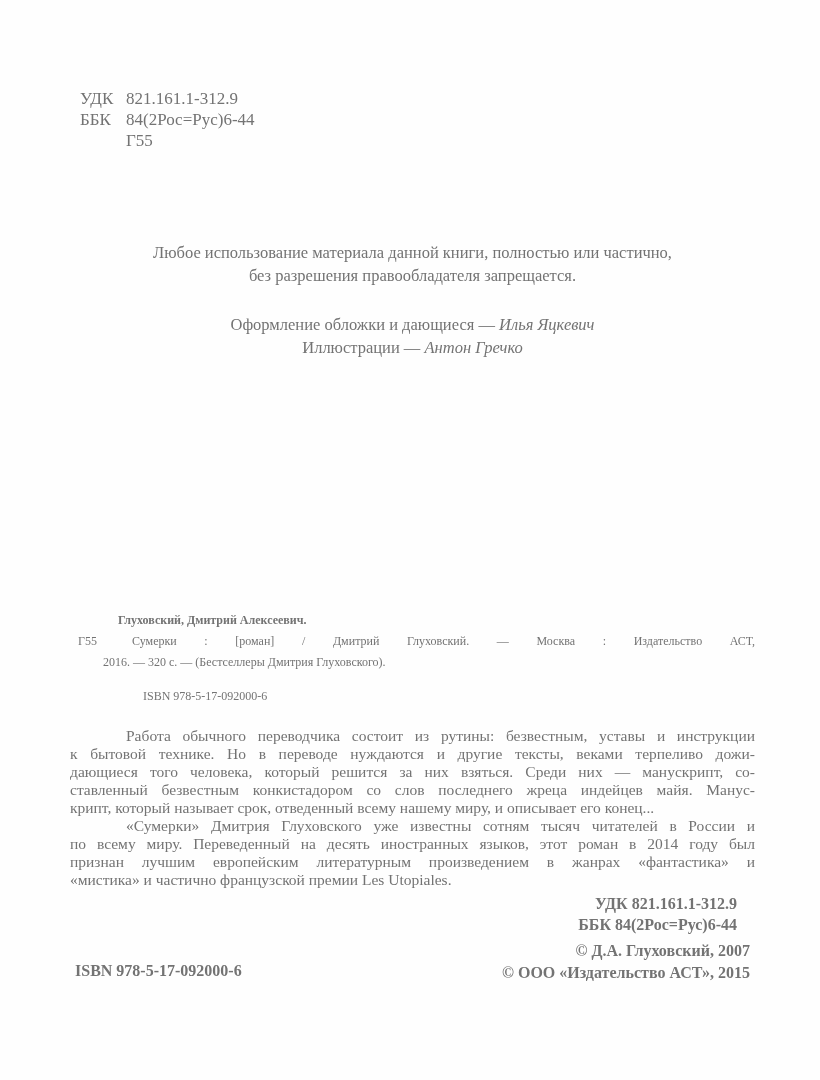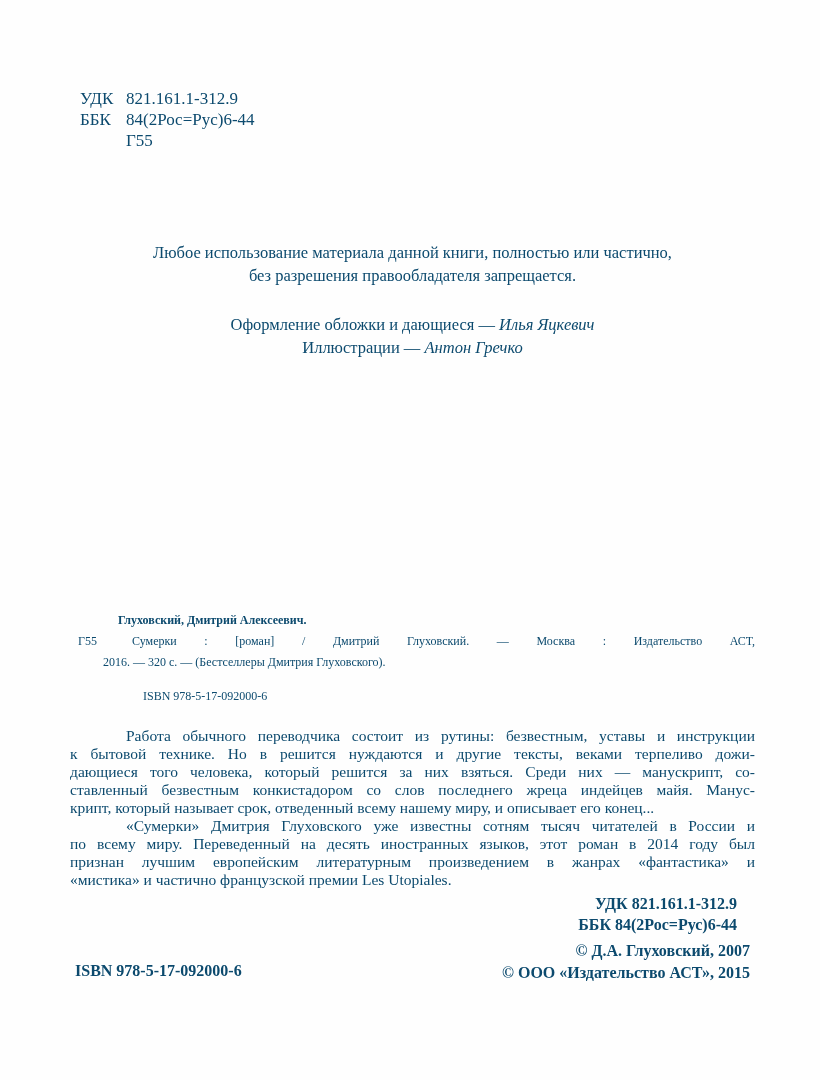--- a/index.html
+++ b/index.html
@@ -2,21 +2,21 @@
 <html><head>
 <meta charset="utf-8">
 <style>
   html, body { margin: 0; padding: 0; }
   .page {
     position: relative;
     width: 820px;
     height: 1080px;
     background: #fefefe;
     font-family: "Liberation Serif", "DejaVu Serif", serif;
-    color: #0c4a6e;
+    color: #737373;
     overflow: hidden;
   }
 
   
   .udk-top {
     position: absolute;
     left: 80px;
     top: 88px;
     font-size: 17px;
     line-height: 21px;
@@ -148,21 +148,21 @@
     <div class="desc1">
       <span class="sign">Г55</span><span>Сумерки : [роман] / Дмитрий Глуховский. — Москва : Издательство АСТ,</span>
     </div>
     <div>2016. — 320 с. — (Бестселлеры Дмитрия Глуховского).</div>
     <div class="isbn-mid">ISBN 978-5-17-092000-6</div>
   </div>
 
   <div class="annotation">
     <div>
       <div class="line first">Работа обычного переводчика состоит из рутины: безвестным, уставы и инструкции</div>
-      <div class="line">к бытовой технике. Но в решится нуждаются и другие тексты, веками терпеливо дожи-</div>
+      <div class="line">к бытовой технике. Но в переводе нуждаются и другие тексты, веками терпеливо дожи-</div>
       <div class="line">дающиеся того человека, который решится за них взяться. Среди них — манускрипт, со-</div>
       <div class="line">ставленный безвестным конкистадором со слов последнего жреца индейцев майя. Манус-</div>
       <div class="line last">крипт, который называет срок, отведенный всему нашему миру, и описывает его конец...</div>
     </div>
     <div>
       <div class="line first">«Сумерки» Дмитрия Глуховского уже известны сотням тысяч читателей в России и</div>
       <div class="line">по всему миру. Переведенный на десять иностранных языков, этот роман в 2014 году был</div>
       <div class="line">признан лучшим европейским литературным произведением в жанрах «фантастика» и</div>
       <div class="line last">«мистика» и частично французской премии Les Utopiales.</div>
     </div>

